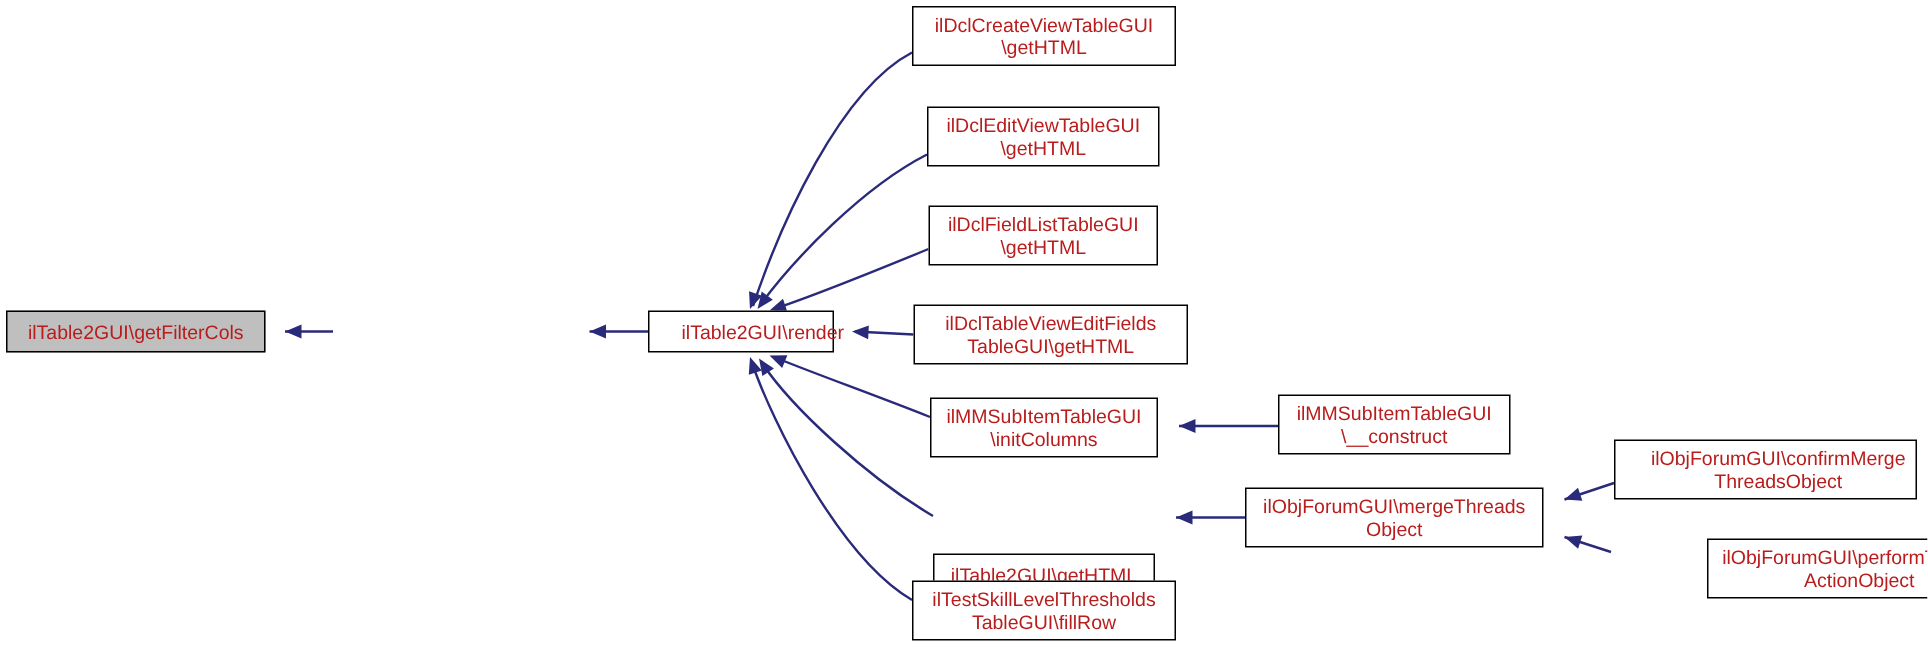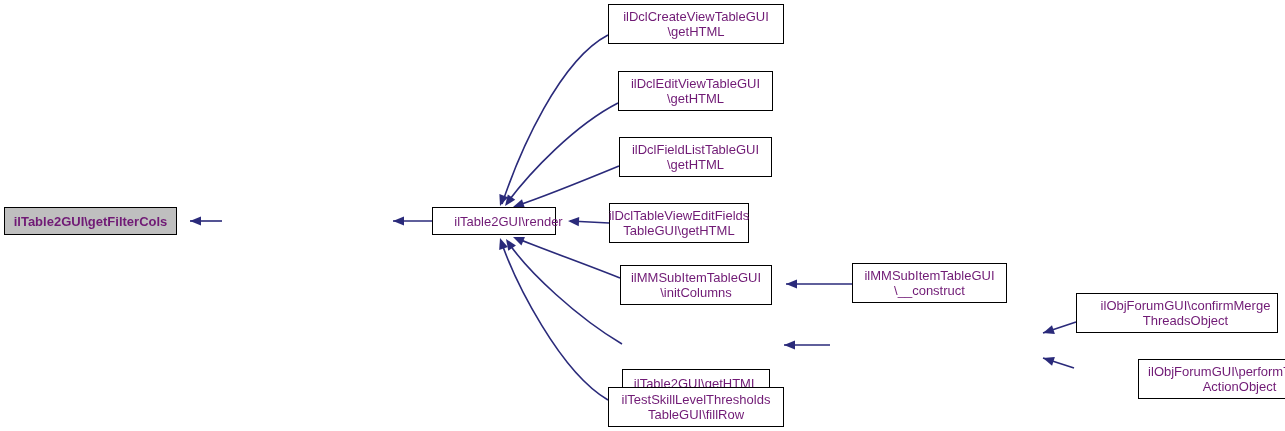--- a/index.html
+++ b/index.html
@@ -21,34 +21,33 @@
     top: 0;
     width: 1285px;
     height: 431px;
     pointer-events: none;
   }
   .node {
     position: absolute;
     box-sizing: border-box;
     border: 1px solid #000000;
     background: #ffffff;
-    color: #701a75;
+    color: #b91c1c;
     display: flex;
     align-items: center;
     justify-content: center;
     text-align: center;
     font-size: 13px;
     line-height: 15px;
     letter-spacing: 0px;
     white-space: pre-line;
     padding: 0 3px;
   }
   .node.highlight {
     background: #bfbfbf;
-    font-weight: bold;
   }
   .node-label {
     display: block;
     white-space: pre-line;
   }
 </style>
 </head>
 <body>
 
 <div id="graph-root">
@@ -107,26 +106,28 @@
       </g>
     </svg>
 <div class="node highlight" style="left: 4px; top: 207px; width: 173px; height: 28px;"><span class="node-label">ilTable2GUI\getFilterCols</span></div>
     <div class="node" style="left: 432px; top: 207px; width: 124px; height: 28px; padding-left: 32px;"><span class="node-label">ilTable2GUI\render</span></div>
     <div class="node" style="left: 608px; top: 4px; width: 176px; height: 40px;"><span class="node-label">ilDclCreateViewTableGUI
 \getHTML</span></div>
     <div class="node" style="left: 618px; top: 71px; width: 155px; height: 40px;"><span class="node-label">ilDclEditViewTableGUI
 \getHTML</span></div>
     <div class="node" style="left: 619px; top: 137px; width: 153px; height: 40px; text-align: center;"><span class="node-label">ilDclFieldListTableGUI
 \getHTML</span></div>
-    <div class="node" style="left: 609px; top: 203px; width: 140px; height: 40px;"><span class="node-label">ilDclTableViewEditFields
+    <div class="node" style="left: 609px; top: 203px; width: 183px; height: 40px;"><span class="node-label">ilDclTableViewEditFields
 TableGUI\getHTML</span></div>
     <div class="node" style="left: 620px; top: 265px; width: 152px; height: 40px;"><span class="node-label">ilMMSubItemTableGUI
 \initColumns</span></div>
     <div class="node" style="left: 622px; top: 332px; width: 148px; height: 28px; margin-top: 37px;"><span class="node-label">ilTable2GUI\getHTML</span></div>
     <div class="node" style="left: 608px; top: 387px; width: 176px; height: 40px;"><span class="node-label">ilTestSkillLevelThresholds
 TableGUI\fillRow</span></div>
     <div class="node" style="left: 852px; top: 263px; width: 155px; height: 40px;"><span class="node-label">ilMMSubItemTableGUI
 \__construct</span></div>
+    <div class="node" style="left: 830px; top: 325px; width: 199px; height: 40px;"><span class="node-label">ilObjForumGUI\mergeThreads
+Object</span></div>
     <div class="node" style="left: 1076px; top: 293px; width: 202px; height: 40px; padding-left: 20px;"><span class="node-label">ilObjForumGUI\confirmMerge
 ThreadsObject</span></div>
     <div class="node" style="left: 1138px; top: 359px; width: 203px; height: 40px;"><span class="node-label">ilObjForumGUI\performThreads
 ActionObject</span></div>
   </div>
 
 </body></html>

